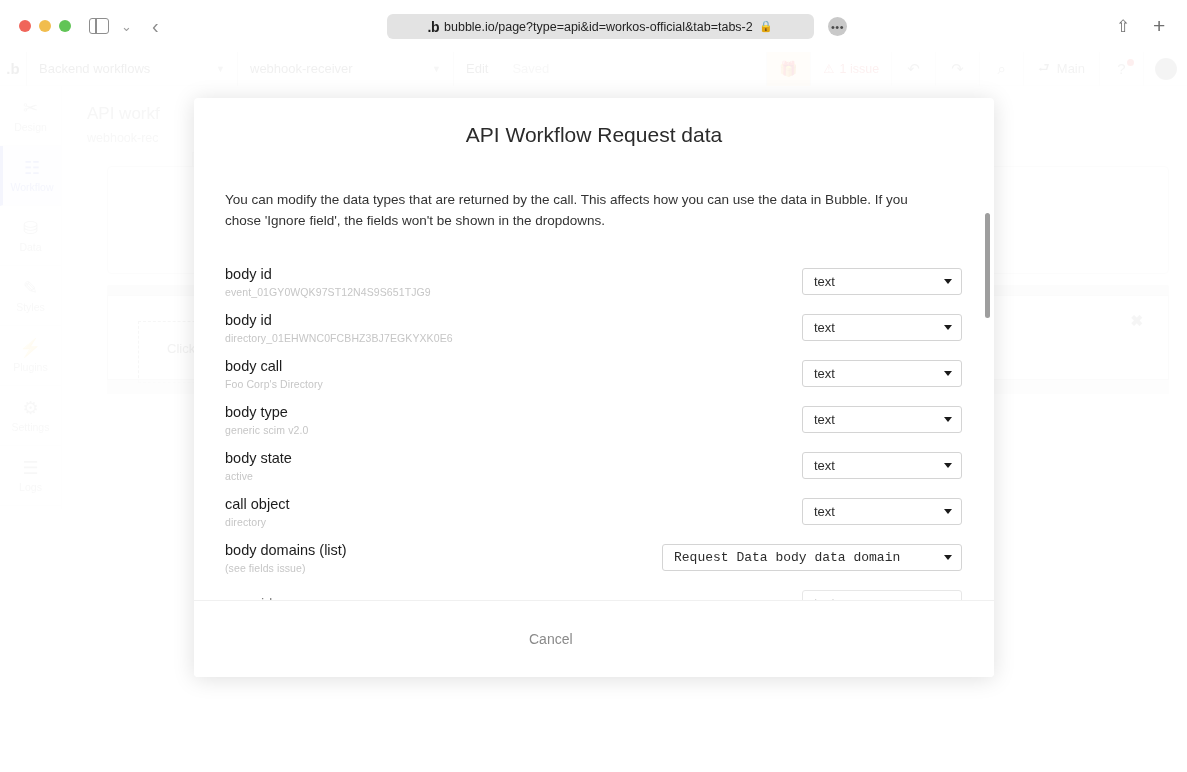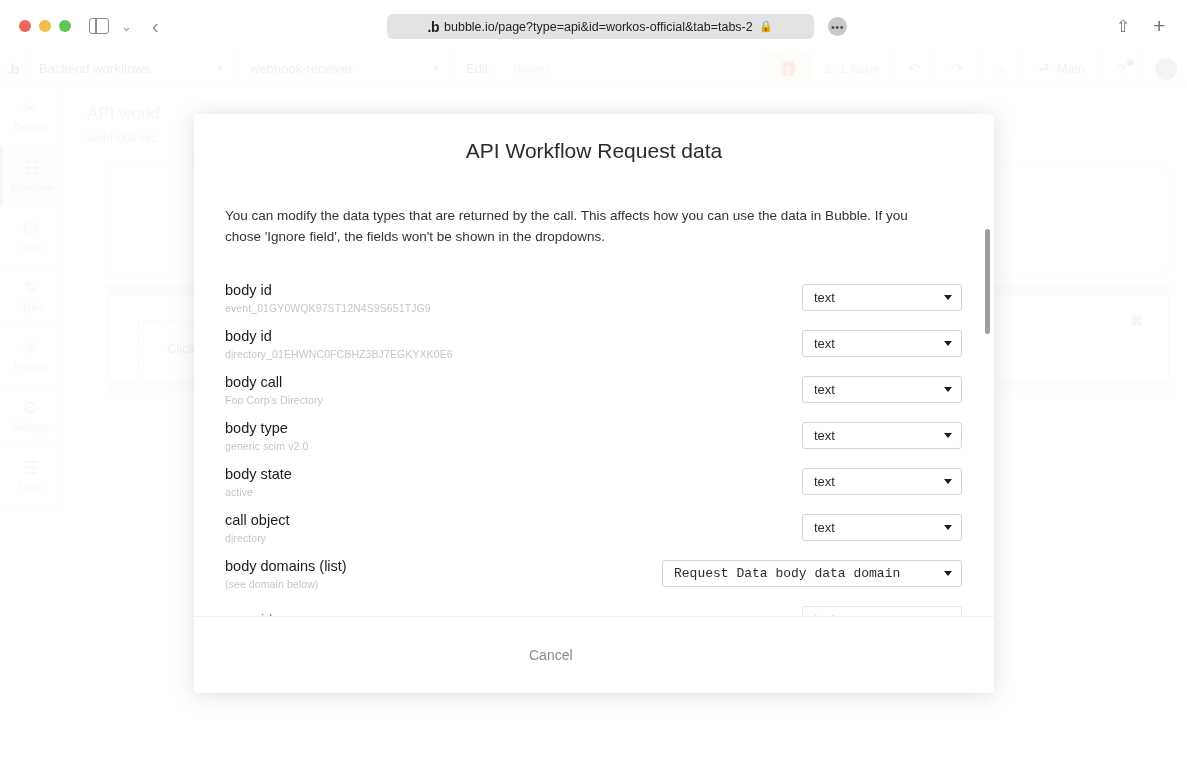--- a/index.html
+++ b/index.html
@@ -133,21 +133,21 @@
     position: absolute; top: 294px; left: 45px; width: 1062px; height: 14px;
     background: #fafafa; opacity: 0.8;
   }
 
   
   .modal-overlay {
     position: absolute; top: 52px; left: 0; width: 1187px; height: 720px;
     background: rgba(255,255,255,0.55);
   }
   .modal {
-    position: absolute; left: 194px; top: 114px; width: 800px; height: 579px;
+    position: absolute; left: 194px; top: 98px; width: 800px; height: 579px;
     background: #ffffff; border-radius: 4px;
     box-shadow: 0 2px 22px rgba(0,0,0,0.13);
     display: flex; flex-direction: column;
     overflow: hidden;
   }
   .modal-title {
     height: 58px; display: flex; align-items: center; justify-content: center;
     font-size: 21px; color: #2b2b2b; padding-top: 16px;
   }
   .modal-body {
@@ -392,21 +392,21 @@
       </div>
       <div class="select">
         <span>text</span>
         <span class="tri"></span>
       </div>
     </div>
 
     <div class="field-row">
       <div class="field-label-wrap">
         <div class="field-name">body domains (list)</div>
-        <div class="field-value">(see domain below)</div>
+        <div class="field-value">(see fields issue)</div>
       </div>
       <div class="select wide">
         <span>Request Data body data domain</span>
         <span class="tri"></span>
       </div>
     </div>
 
     <div class="field-row fade-row">
       <div class="field-label-wrap">
         <div class="field-name indent">id</div>

